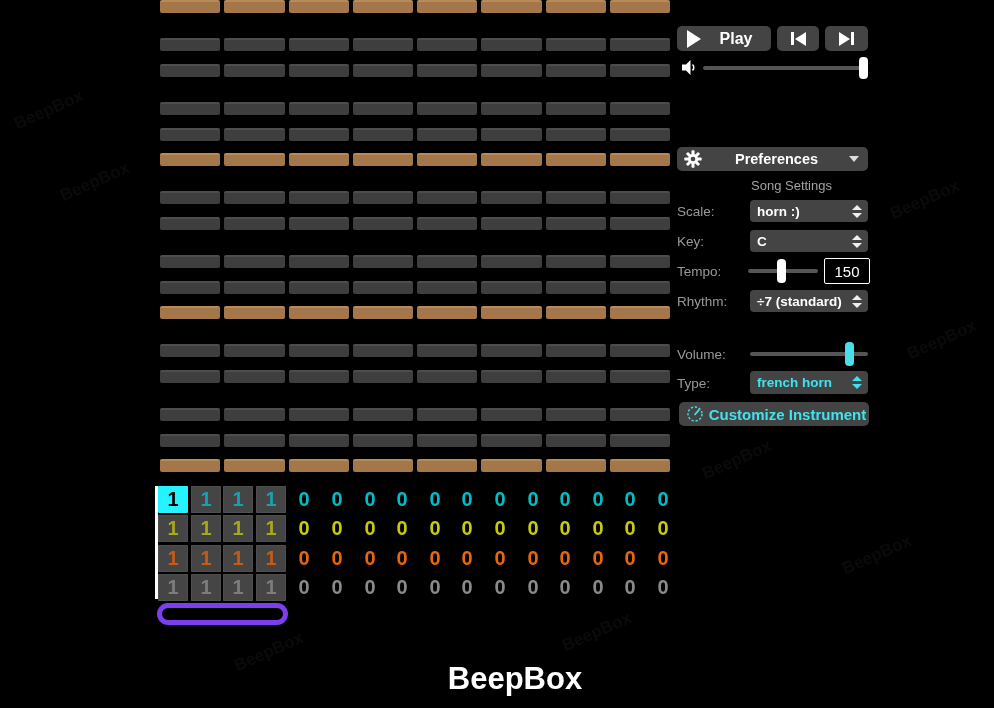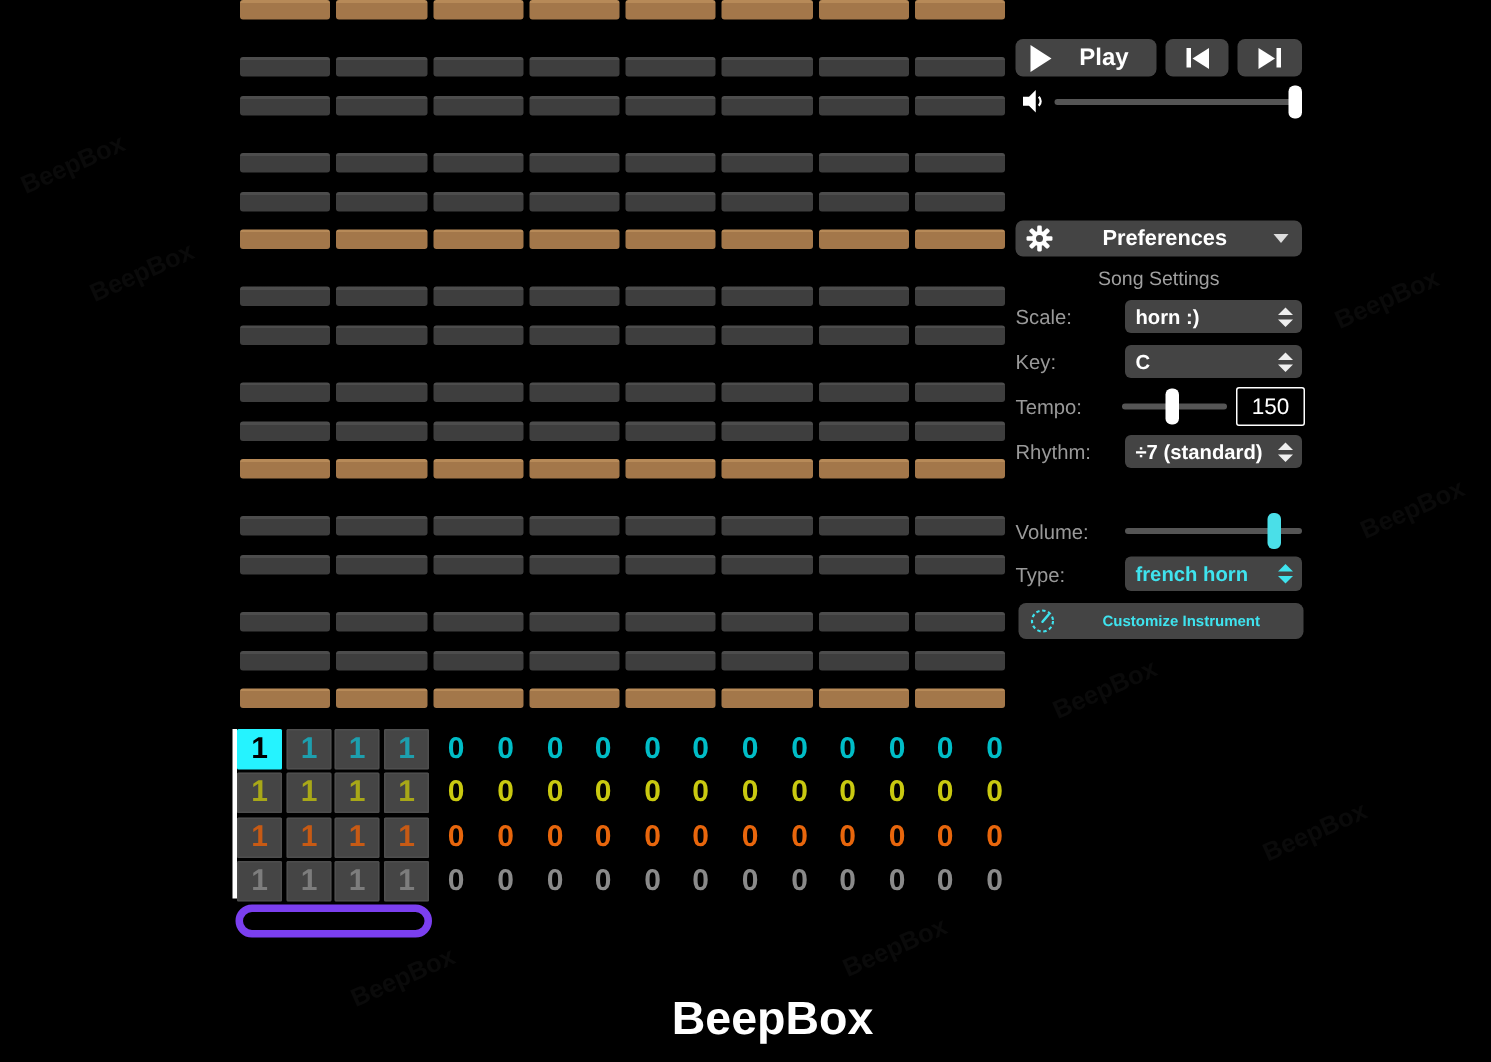--- a/index.html
+++ b/index.html
@@ -30,21 +30,21 @@
   #loop-bar{position:absolute;left:157px;top:603px;width:131px;height:22px;border:5px solid #7b3fef;
             border-radius:12px;box-sizing:border-box;}
 
   
   .side-btn{position:absolute;background:#444;border-radius:5px;display:flex;align-items:center;
             color:#fff;cursor:pointer;}
   .side-btn .lbl{flex:1;text-align:center;font-size:14.5px;font-weight:600;color:#fff;}
   .menu-icon{width:22px;display:flex;justify-content:center;margin-left:5px;}
   .caret-down{width:0;height:0;border-left:5px solid transparent;border-right:5px solid transparent;
               border-top:6px solid #ddd;margin-right:9px;}
-  .section-heading{position:absolute;left:677px;width:191px;text-align:center;color:#a0a0a0;font-size:13px;}
+  .section-heading{position:absolute;left:696px;width:191px;text-align:center;color:#a0a0a0;font-size:13px;}
   .row-label{position:absolute;left:677px;color:#999;font-size:13.5px;}
   .select-box{position:absolute;left:750px;width:118px;background:#444;border-radius:4px;
               display:flex;align-items:center;box-sizing:border-box;padding-left:7px;
               font-size:13.5px;font-weight:bold;color:#fff;cursor:pointer;}
   .spinners{position:absolute;right:6px;top:0;bottom:0;display:flex;flex-direction:column;
             justify-content:center;gap:3px;}
   .spin-up{width:0;height:0;border-left:5px solid transparent;border-right:5px solid transparent;
            border-bottom:5px solid #eee;}
   .spin-down{width:0;height:0;border-left:5px solid transparent;border-right:5px solid transparent;
              border-top:5px solid #eee;}
@@ -404,17 +404,17 @@
       </span>
   </div>
 
   <div class="side-btn" style="left:679px;top:402px;width:190px;height:24px;">
     <span class="menu-icon">
       <svg width="18" height="18" viewBox="-9.5 -9.5 19 19">
         <circle r="7.4" fill="none" stroke="#3fe3ee" stroke-width="1.5" stroke-dasharray="2.4 1.9"></circle>
         <line x1="0" y1="0.5" x2="4.2" y2="-4.4" stroke="#3fe3ee" stroke-width="1.8" stroke-linecap="round"></line>
       </svg>
     </span>
-    <span class="lbl cyan-text" style="font-size:10px;">Customize Instrument</span>
+    <span class="lbl cyan-text" style="font-size:15px;">Customize Instrument</span>
   </div>
 
   <div id="logo">BeepBox</div>
 </div>
 
 </body></html>

